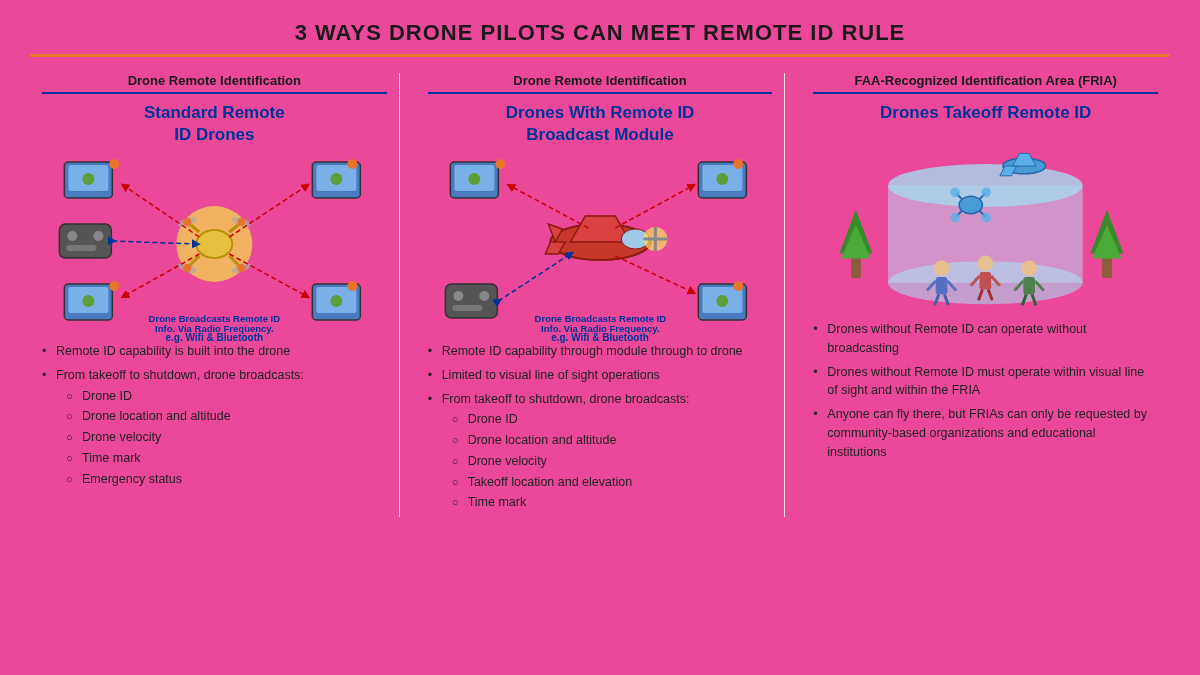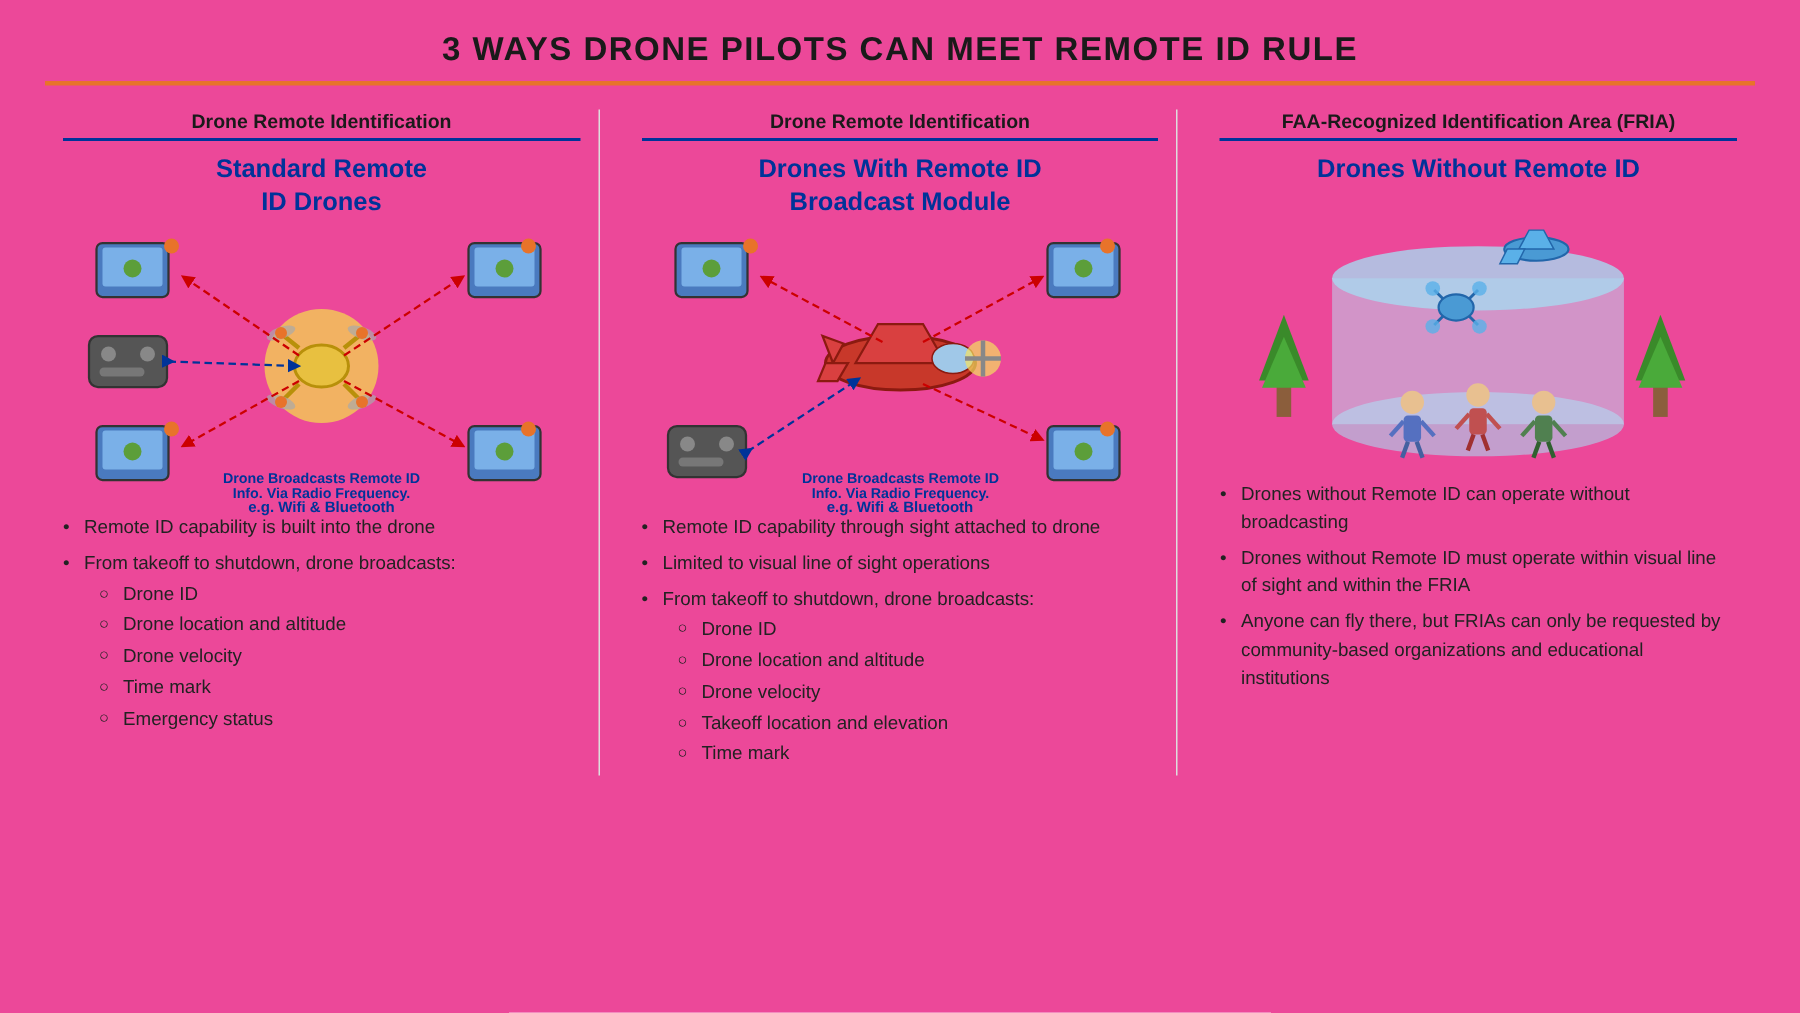--- a/index.html
+++ b/index.html
@@ -255,38 +255,38 @@
             </marker>
           </defs>
 
           <text x="160" y="168" text-anchor="middle" font-size="9.5" fill="#003399" font-weight="bold">Drone Broadcasts Remote ID</text>
           <text x="160" y="178" text-anchor="middle" font-size="9.5" fill="#003399" font-weight="bold">Info. Via Radio Frequency.</text>
         </svg>
         <div style="text-align:center; font-size:10px; color:#003399; font-weight:bold; margin-top:-6px;">e.g. Wifi &amp; Bluetooth</div>
       </div>
       <div class="bullet-section">
         <ul>
-          <li>Remote ID capability through sight attached to drone</li>
+          <li>Remote ID capability through module through to drone</li>
           <li>Limited to visual line of sight operations</li>
           <li>From takeoff to shutdown, drone broadcasts:
             <ul>
               <li>Drone ID</li>
               <li>Drone location and altitude</li>
               <li>Drone velocity</li>
               <li>Takeoff location and elevation</li>
               <li>Time mark</li>
             </ul>
           </li>
         </ul>
       </div>
     </div>
 
     <div class="col">
       <div class="col-header">FAA-Recognized Identification Area (FRIA)</div>
-      <div class="col-subtitle">Drones Without Remote ID</div>
+      <div class="col-subtitle">Drones Takeoff Remote ID</div>
       <div class="diagram-area">
         <svg width="100%" height="180" viewBox="0 0 320 185">
 
           <ellipse cx="160" cy="155" rx="100" ry="22" fill="#a8d8f0" opacity="0.6"></ellipse>
           <rect x="60" y="55" width="200" height="100" fill="#b8e0f8" opacity="0.5"></rect>
           <ellipse cx="160" cy="55" rx="100" ry="22" fill="#a8d8f0" opacity="0.8"></ellipse>
 
           <rect x="22" y="120" width="10" height="30" fill="#8B5E3C"></rect>
           <polygon points="27,80 10,125 44,125" fill="#3a8a2a"></polygon>
           <polygon points="27,95 12,130 42,130" fill="#4aaa3a"></polygon>

